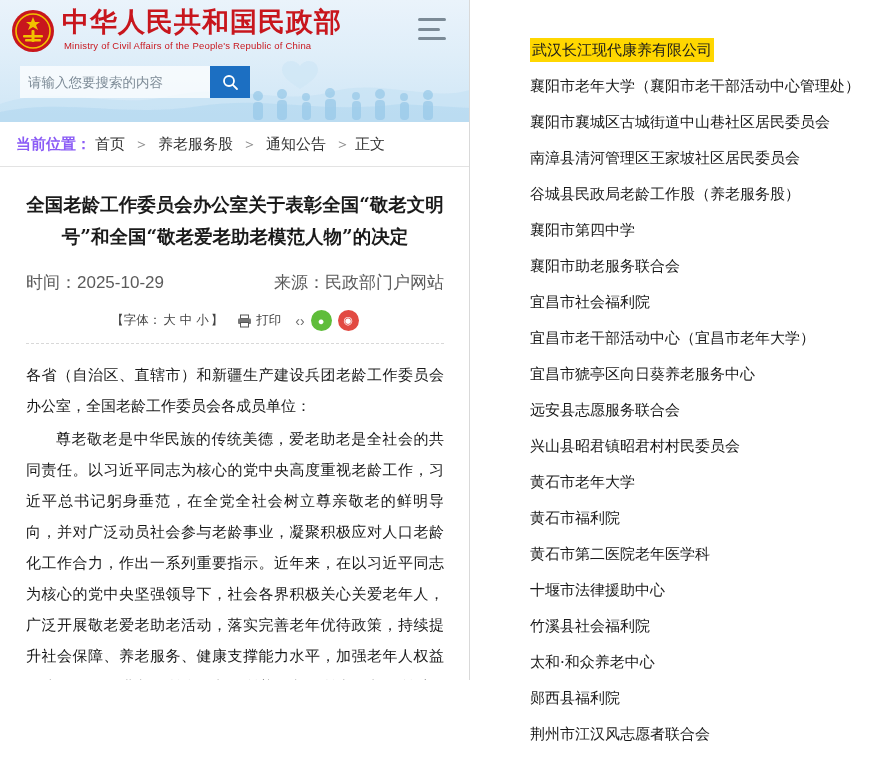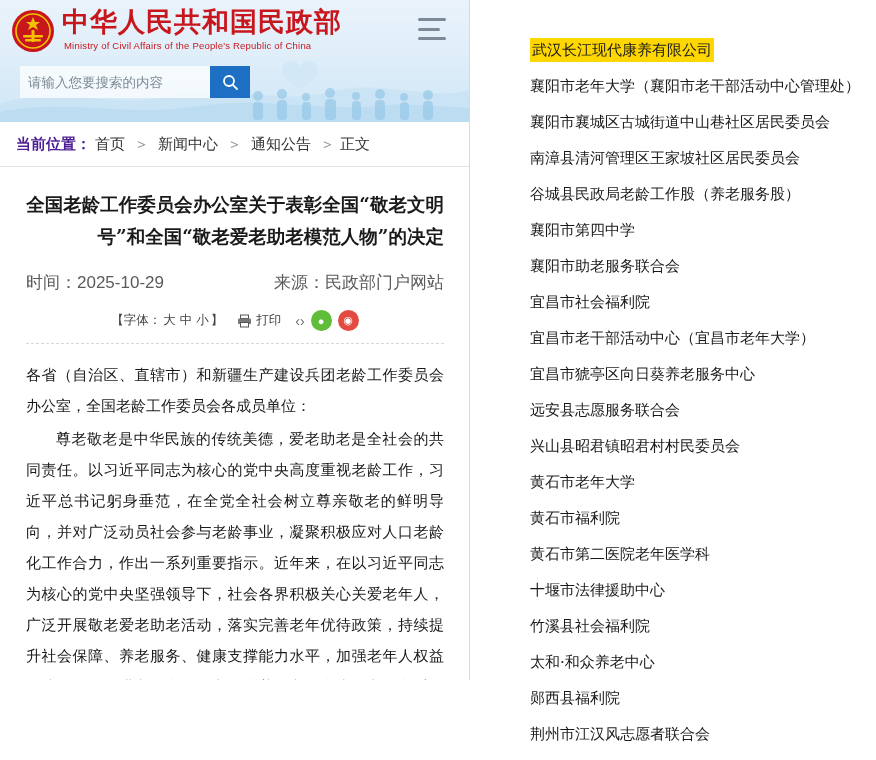--- a/index.html
+++ b/index.html
@@ -131,21 +131,21 @@
     height: 44px;
     display: flex;
     align-items: center;
     padding: 0 16px;
     font-size: 15px;
     color: #3a3a3a;
     background: #ffffff;
     border-bottom: 1px solid #e3e3e3;
     white-space: nowrap;
   }
-  .breadcrumb .bc-label { font-weight: bold; color: #4c1d95; }
+  .breadcrumb .bc-label { font-weight: bold; color: #8b5cf6; }
   .breadcrumb a {
     color: #333;
     text-decoration: none;
     margin: 0 4px;
   }
   .breadcrumb .sep { color: #8a8a8a; margin: 0 5px; }
   .breadcrumb .current { color: #333; }
 
   
   .article {
@@ -153,21 +153,21 @@
     height: 594px;
     box-sizing: border-box;
     overflow: hidden;
   }
   .article-title {
     font-family: "DejaVu Serif", serif;
     font-weight: bold;
     font-size: 18.5px;
     line-height: 32px;
     color: #1a1a1a;
-    text-align: right;
+    text-align: center;
     margin: 0 0 18px 0;
   }
   .meta-row {
     display: flex;
     justify-content: space-between;
     gap: 34px;
     font-size: 17px;
     color: #5b5b5b;
     padding-bottom: 12px;
   }
@@ -312,21 +312,21 @@
             <line x1="10.8" y1="10.8" x2="15" y2="15" stroke="#ffffff" stroke-width="1.8" stroke-linecap="round"></line>
           </svg>
         </button>
       </div>
     </div>
 
     <div class="breadcrumb">
       <span class="bc-label">当前位置：</span>
       <a href="#">首页</a>
       <span class="sep">＞</span>
-      <a href="#">新闻中心</a>
+      <a href="#">养老服务股</a>
       <span class="sep">＞</span>
       <a href="#">通知公告</a>
       <span class="sep">＞</span>
       <span class="current">正文</span>
     </div>
 
     <div class="article">
       <h1 class="article-title">全国老龄工作委员会办公室关于表彰全国“敬老文明号”和全国“敬老爱老助老模范人物”的决定</h1>
 
       <div class="meta-row">

